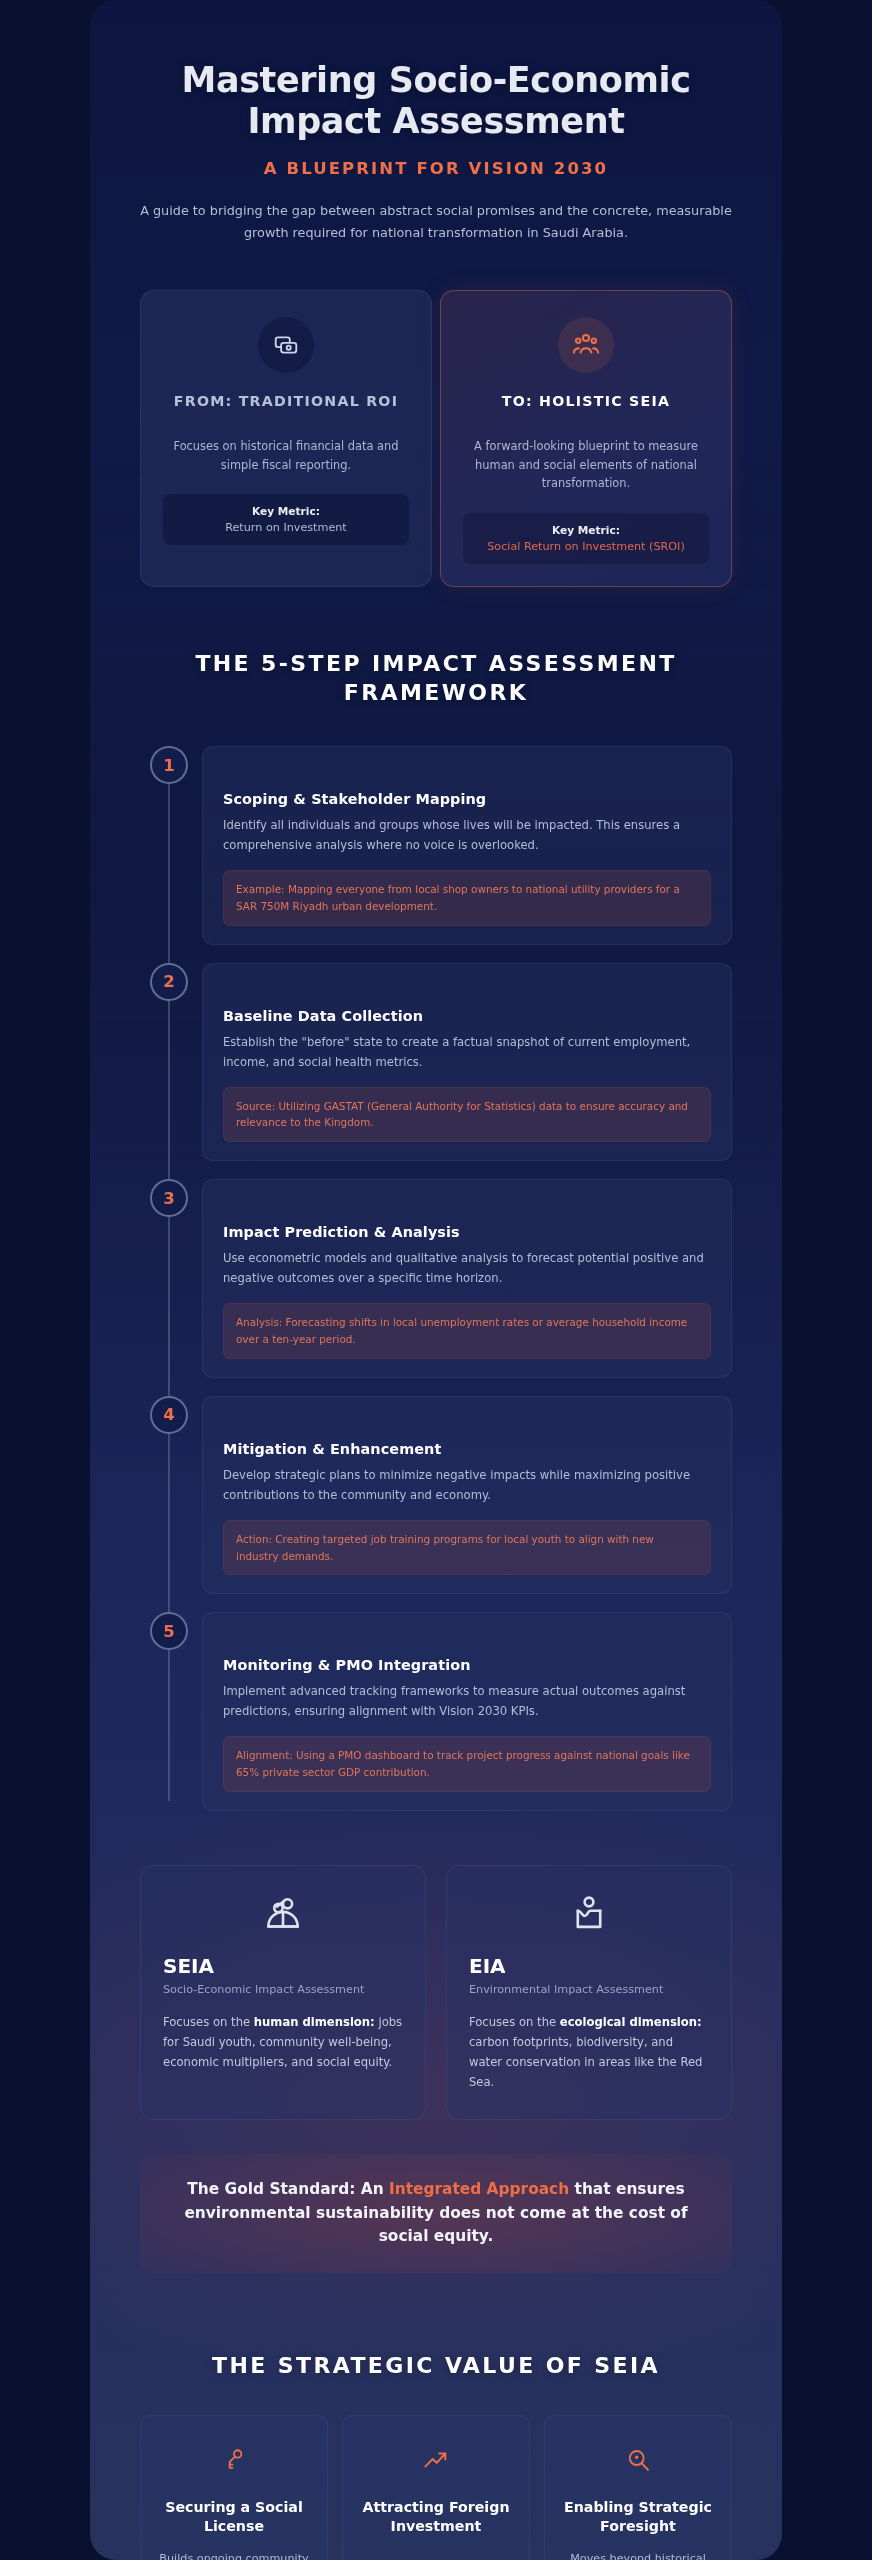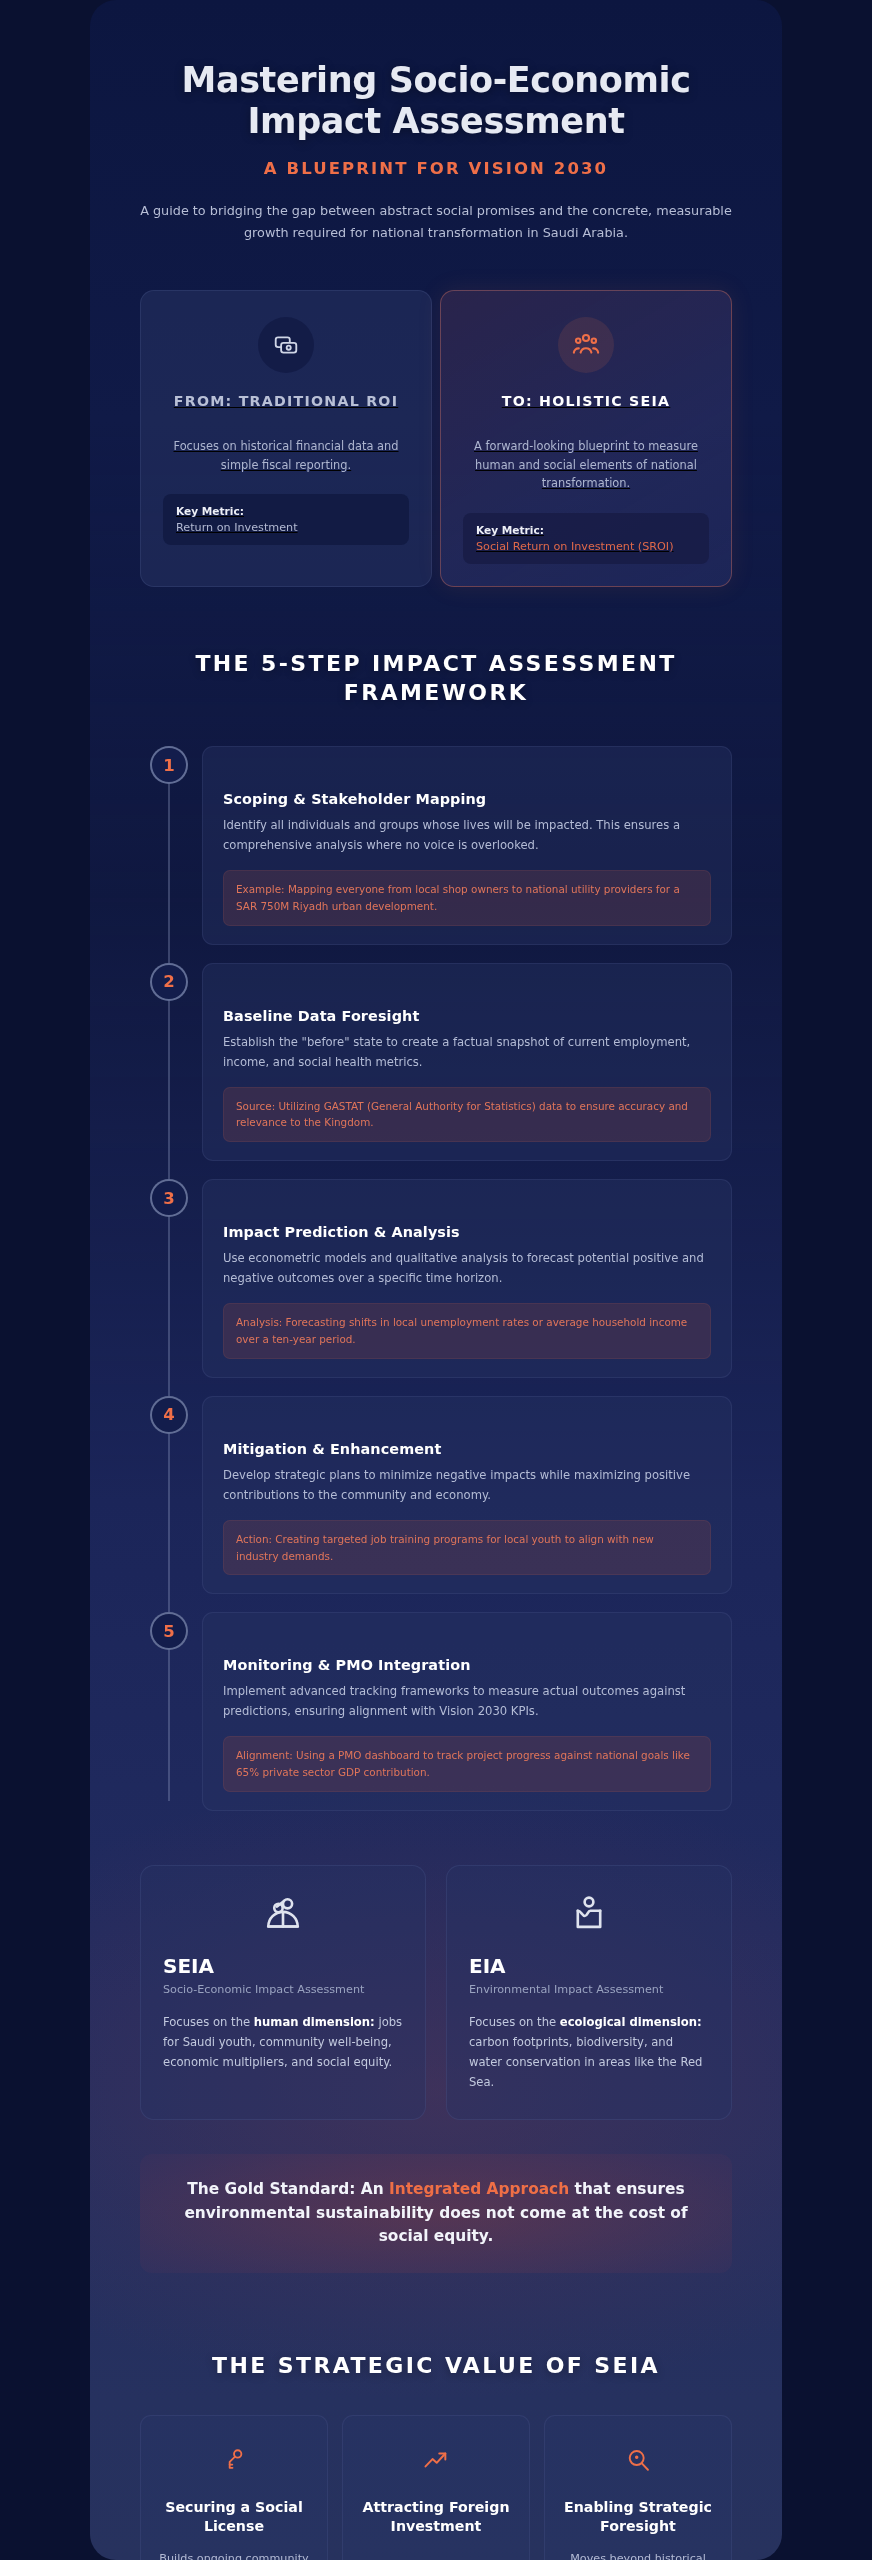--- a/index.html
+++ b/index.html
@@ -55,21 +55,20 @@
     font-size: 12.8px;
     line-height: 1.75;
     color: #b7bed6;
   }
 
   
   .compare {
     display: flex;
     gap: 8px;
     margin-top: 46px;
-    text-decoration: underline;
   }
   .ccard {
     flex: 1;
     border-radius: 14px;
     padding: 26px 22px 22px 22px;
     text-align: center;
     position: relative;
   }
   .ccard.from {
     background: rgba(40,52,100,0.50);
@@ -98,21 +97,21 @@
   .ccard p.desc {
     margin-top: 28px;
     font-size: 11.4px;
     line-height: 1.62;
     color: #aeb6d0;
   }
   .metric {
     margin-top: 20px;
     border-radius: 8px;
     padding: 11px 13px;
-    text-align: left;
+    text-align: center;
   }
   .metric.from { background: rgba(16,24,64,0.78); }
   .metric.to   { background: rgba(22,26,66,0.72); }
   .metric .lbl {
     font-size: 10.6px; font-weight: bold; color: #eef0f7;
     display: block;
   }
   .metric .val { font-size: 11.2px; color: #b2b9d2; display: block; margin-top: 4px; }
   .metric .val.accent { color: #e0694a; }
 
@@ -307,21 +306,21 @@
           <div class="note">Example: Mapping everyone from local shop owners to national utility providers for a SAR 750M Riyadh urban development.</div>
         </div>
       </div>
 
       <div class="trow">
         <div class="tgutter">
           <div class="tline"></div>
           <div class="tnum">2</div>
         </div>
         <div class="tcard">
-          <h4>Baseline Data Foresight</h4>
+          <h4>Baseline Data Collection</h4>
           <p class="body">Establish the "before" state to create a factual snapshot of current employment, income, and social health metrics.</p>
           <div class="note">Source: Utilizing GASTAT (General Authority for Statistics) data to ensure accuracy and relevance to the Kingdom.</div>
         </div>
       </div>
 
       <div class="trow">
         <div class="tgutter">
           <div class="tline"></div>
           <div class="tnum">3</div>
         </div>

